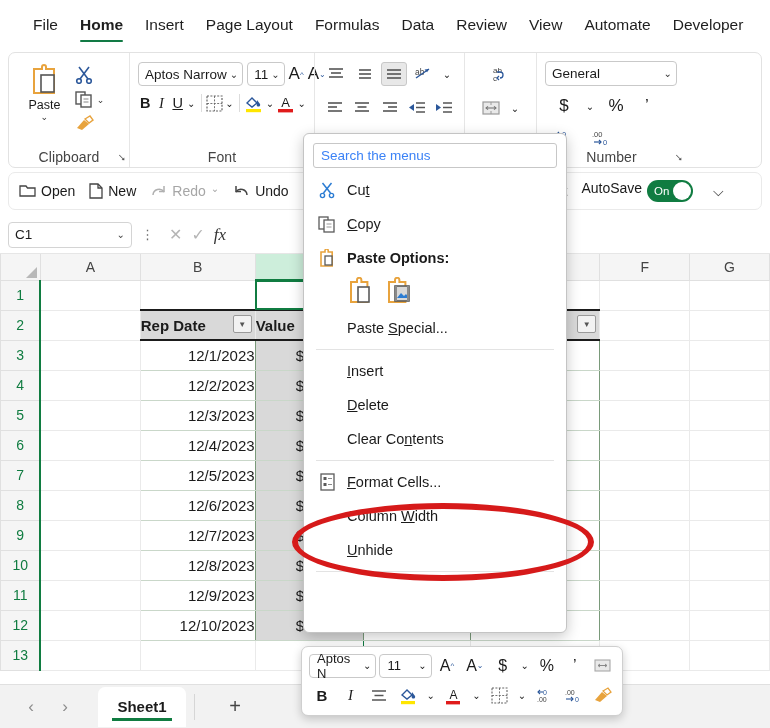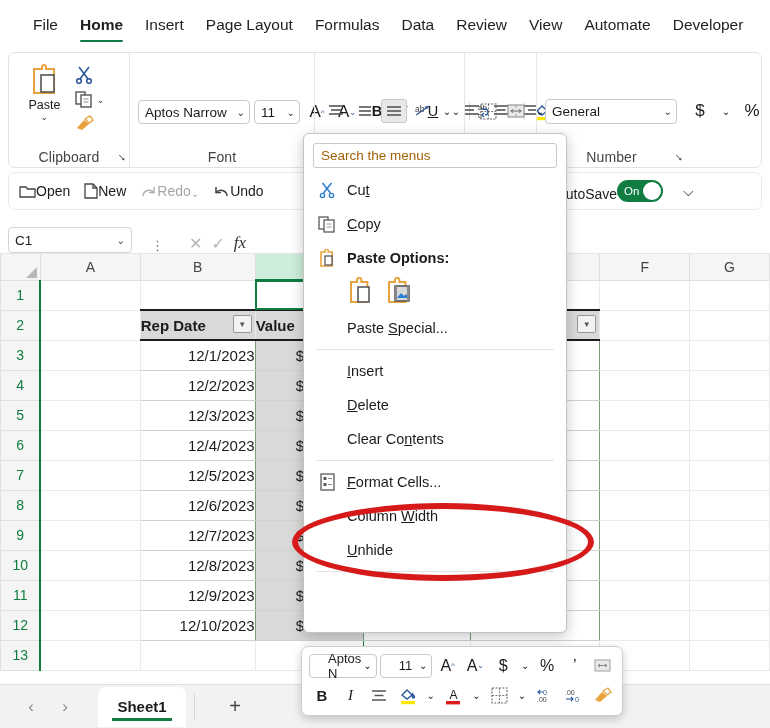--- a/index.html
+++ b/index.html
@@ -30,21 +30,21 @@
     content:""; position:absolute; left:11px; right:11px; bottom:-2px;
     height:2.5px; background:#127a45; border-radius:2px;
   }
 
   
   .ribbon {
     position:absolute; left:8px; top:52px; width:754px; height:116px;
     background:#ffffff; border:1px solid #e2e2e2; border-radius:7px;
     display:flex; align-items:stretch;
   }
-  .rgroup { position:relative; display:flex; flex-direction:row; padding:4px 6px 2px 6px; }
+  .rgroup { position:relative; display:flex; flex-direction:column; padding:4px 6px 2px 6px; }
   .rgroup + .rgroup { border-left:1px solid #e6e6e6; }
   .rgroup .glabel {
     position:absolute; bottom:2px; left:0; right:0; text-align:center;
     font-size:14px; color:#444; letter-spacing:.1px;
   }
   .dlauncher { position:absolute; bottom:3px; right:4px; font-size:10px; color:#555; }
 
   
   .grp-clip { width:120px; flex-direction:row; }
   .paste-col { width:62px; display:flex; flex-direction:column; align-items:center; padding-top:6px; }
@@ -81,34 +81,34 @@
   
   .grp-num { width:150px; }
   .num-row { display:flex; align-items:center; gap:3px; padding:4px 2px; }
 
   
   .qat {
     position:absolute; left:8px; top:172px; width:754px; height:38px;
     background:#ffffff; border:1px solid #eaeaea; border-radius:7px;
     display:flex; align-items:center; padding:0 10px; gap:14px;
   }
-  .qitem { display:flex; align-items:flex-end; font-size:14px; color:#1b1b1b; white-space:nowrap; }
+  .qitem { display:flex; align-items:flex-start; gap:5px; font-size:14px; color:#1b1b1b; white-space:nowrap; }
   .qitem.dim { color:#a6a6a6; }
   .toggle {
     width:46px; height:22px; border-radius:11px; background:#107c41;
     position:relative; display:flex; align-items:center; color:#fff;
     font-size:11.5px; padding-left:7px;
   }
   .toggle .knob { position:absolute; right:2px; top:2px; width:18px; height:18px;
                   border-radius:50%; background:#fff; }
 
   
   .fbar {
     position:absolute; left:0; top:216px; width:770px; height:38px;
-    background:#fff; display:flex; align-items:flex-end; padding:0 8px; gap:16px;
+    background:#fff; display:flex; align-items:center; padding:0 8px; gap:6px;
     border-bottom:1px solid #e6e6e6;
   }
   .namebox {
     width:124px; height:26px; border:1px solid #d4d4d4; border-radius:4px;
     display:flex; align-items:center; justify-content:space-between;
     padding:0 6px; font-size:13.5px; background:#fff;
   }
   .kebab { font-size:13px; color:#6b6b6b; letter-spacing:0; padding:0 3px; }
   .fbtns { display:flex; align-items:center; gap:9px; padding:0 6px; }
   .fx { font-family:"Liberation Serif", serif; font-style:italic; font-size:17px; color:#333; }
@@ -147,21 +147,21 @@
 
   
   .ctxmenu {
     position:absolute; left:303px; top:133px; width:264px; height:500px;
     background:#ffffff; border:1px solid #c4c4c4; border-radius:6px;
     box-shadow:0 4px 14px rgba(0,0,0,.22); z-index:40; padding:6px 0 2px 0;
     font-size:14.5px; color:#1b1b1b;
   }
   .ctxsearch {
     margin:3px 9px 5px 9px; height:25px; border:1px solid #c7c7c7; border-radius:3px;
-    display:flex; align-items:center; padding:0 7px; font-size:13.5px; color:#a16207;
+    display:flex; align-items:center; padding:0 7px; font-size:13.5px; color:#3b82f6;
   }
   .mi { height:34px; display:flex; align-items:center; padding:0 10px 0 12px; gap:9px; }
   .mi .mico { width:22px; height:20px; display:flex; align-items:center; justify-content:center; flex:0 0 22px;}
   .mi .mlabel { font-size:14.5px; }
   .mi .mlabel u { text-decoration:underline; }
   .mi.bold .mlabel { font-weight:bold; }
   .mi.noico { padding-left:43px; }
   .mi.hi { background:#f0f0f0; }
   .msep { height:1px; background:#e3e3e3; margin:4px 12px 4px 12px; }
   .pasteicons { display:flex; gap:12px; padding:2px 0 6px 43px; }
@@ -170,21 +170,21 @@
   .minitb {
     position:absolute; left:301px; top:646px; width:322px; height:70px;
     background:#fff; border:1px solid #cfcfcf; border-radius:7px;
     box-shadow:0 3px 10px rgba(0,0,0,.20); z-index:50;
     padding:5px 7px; display:flex; flex-direction:column; gap:3px;
   }
   .mt-row { display:flex; align-items:center; gap:3px; height:27px; }
   .mt-combo {
     border:1px solid #c9c9c9; border-radius:4px; height:24px;
     display:flex; align-items:center; justify-content:space-between;
-    padding:0 4px 0 18px; font-size:13px;
+    padding:0 4px 0 7px; font-size:13px;
   }
   .mt-btn { width:26px; height:24px; display:flex; align-items:center; justify-content:center; font-size:14px; }
 
   
   .ellipse {
     position:absolute; left:292px; top:503px; width:302px; height:78px;
     border:6px solid #d61a1a; border-radius:50%; z-index:60; pointer-events:none;
   }
 
   

